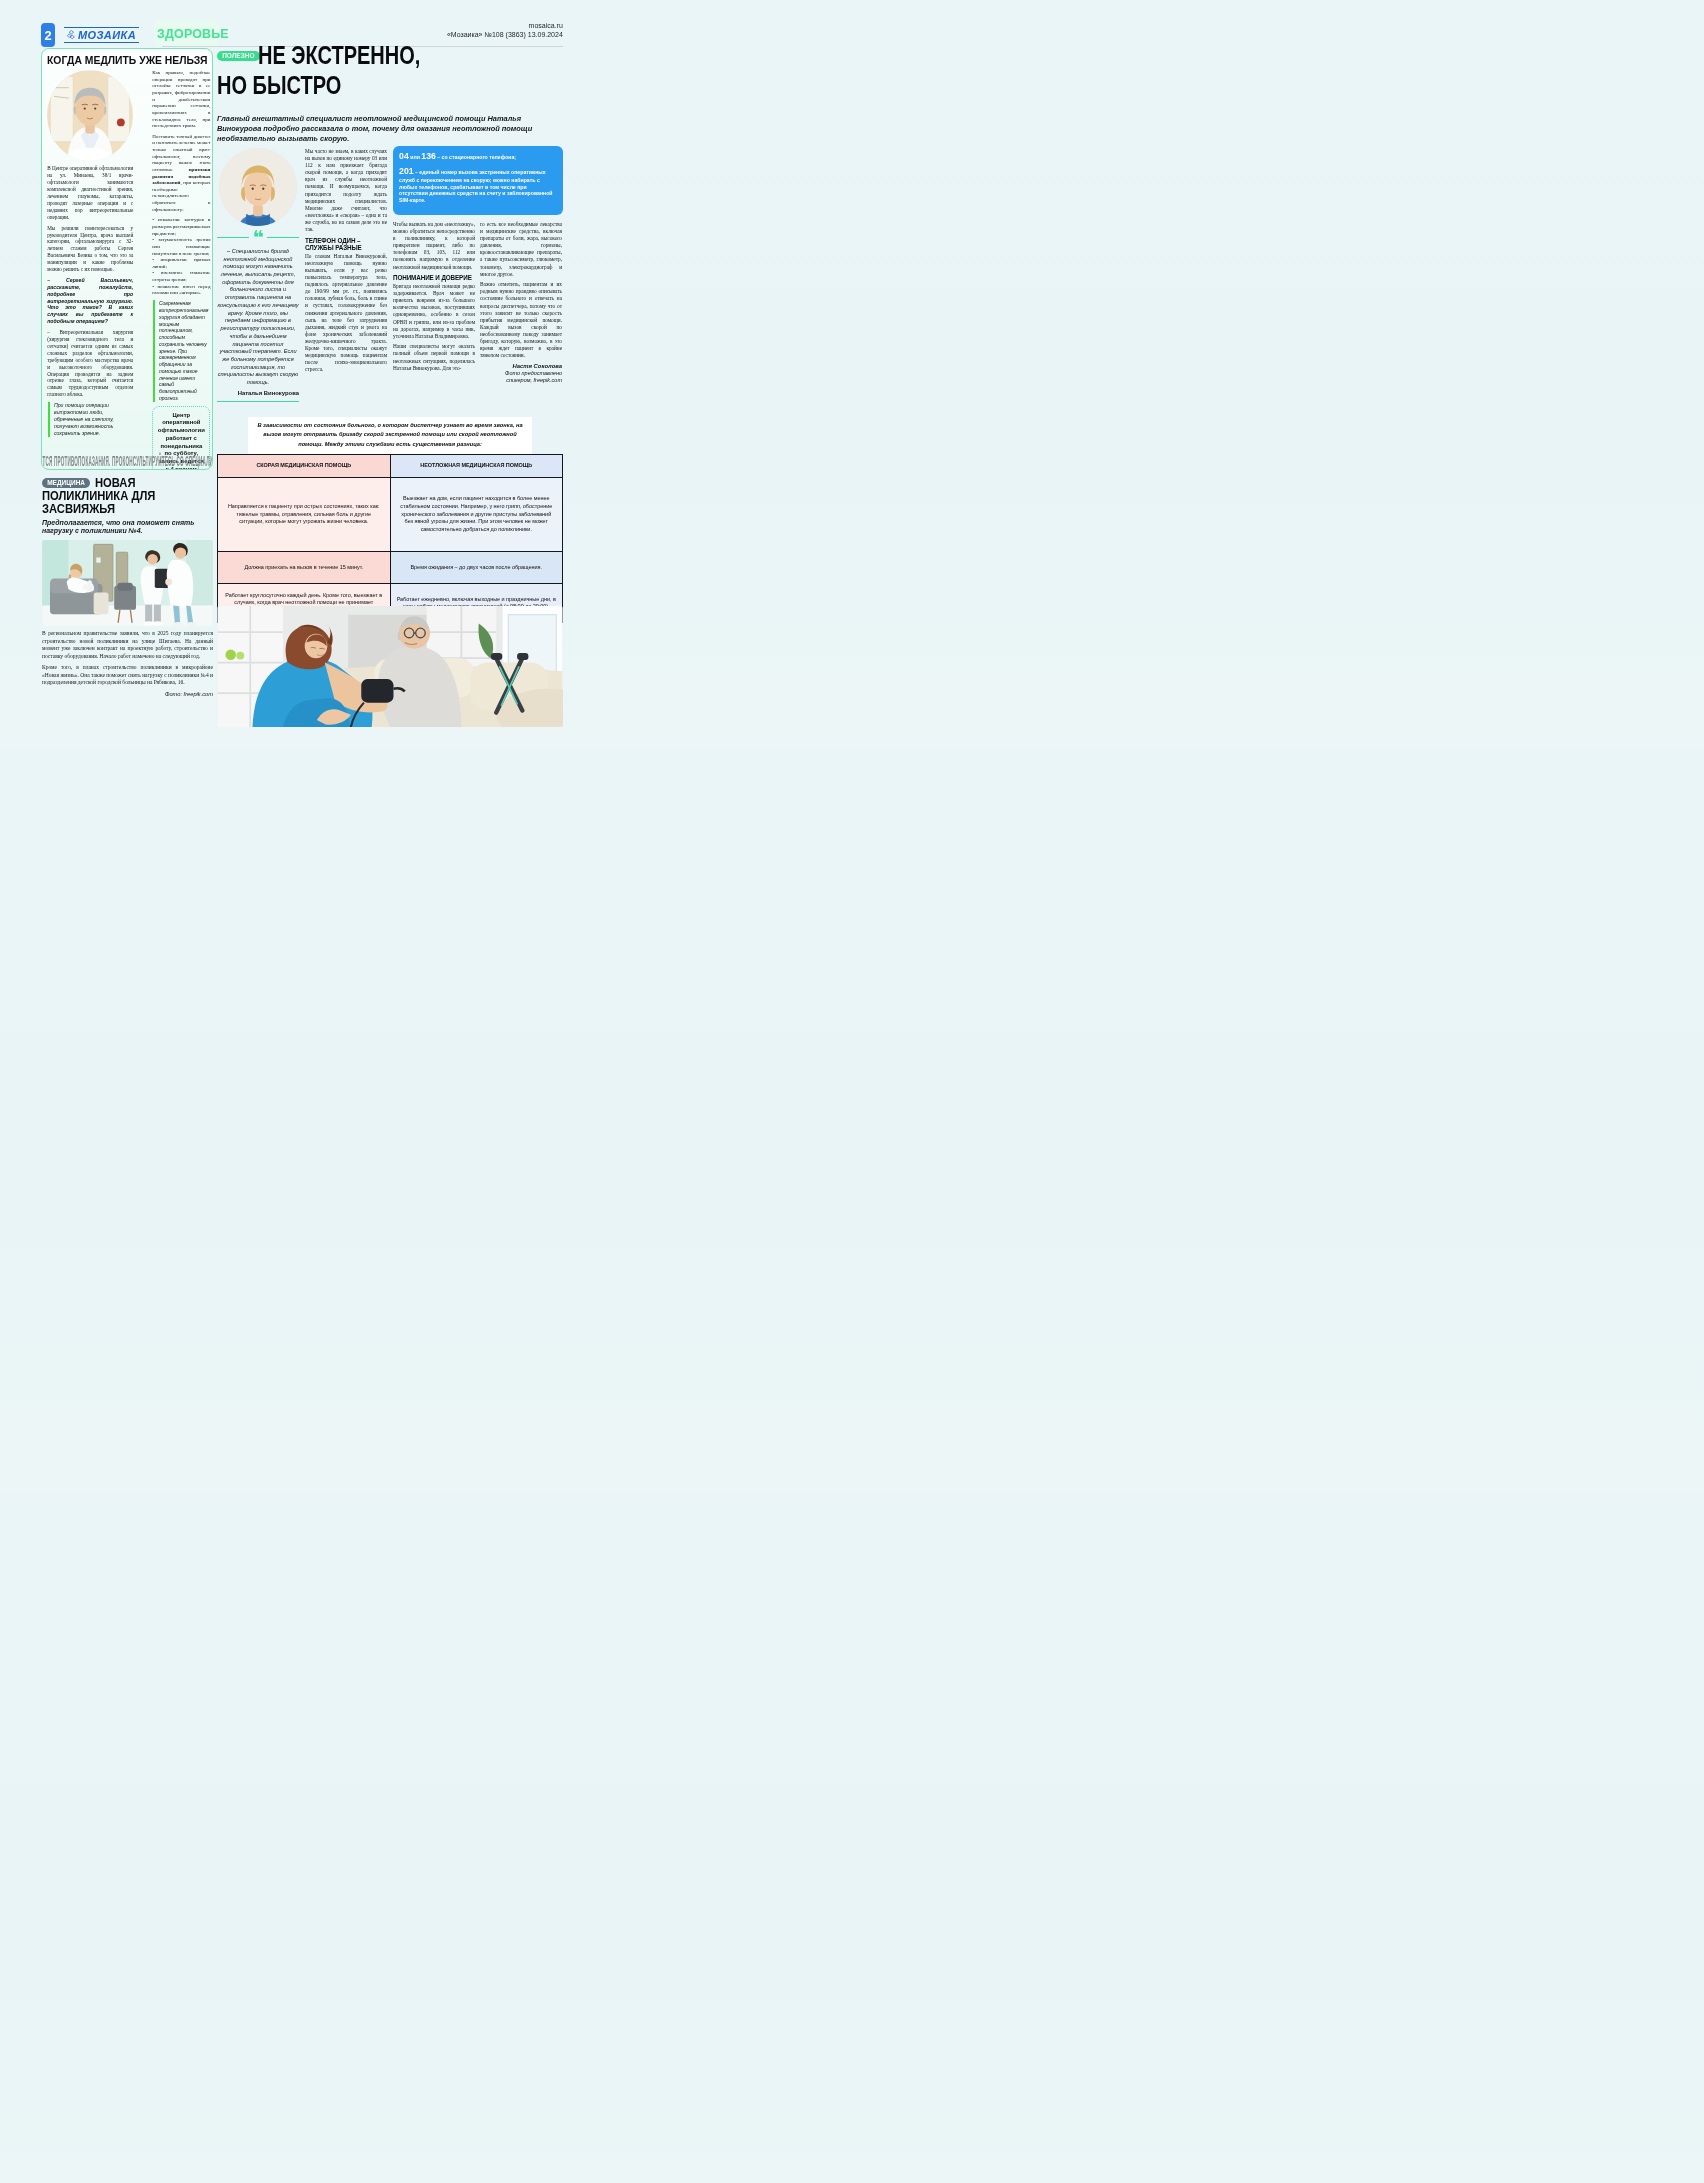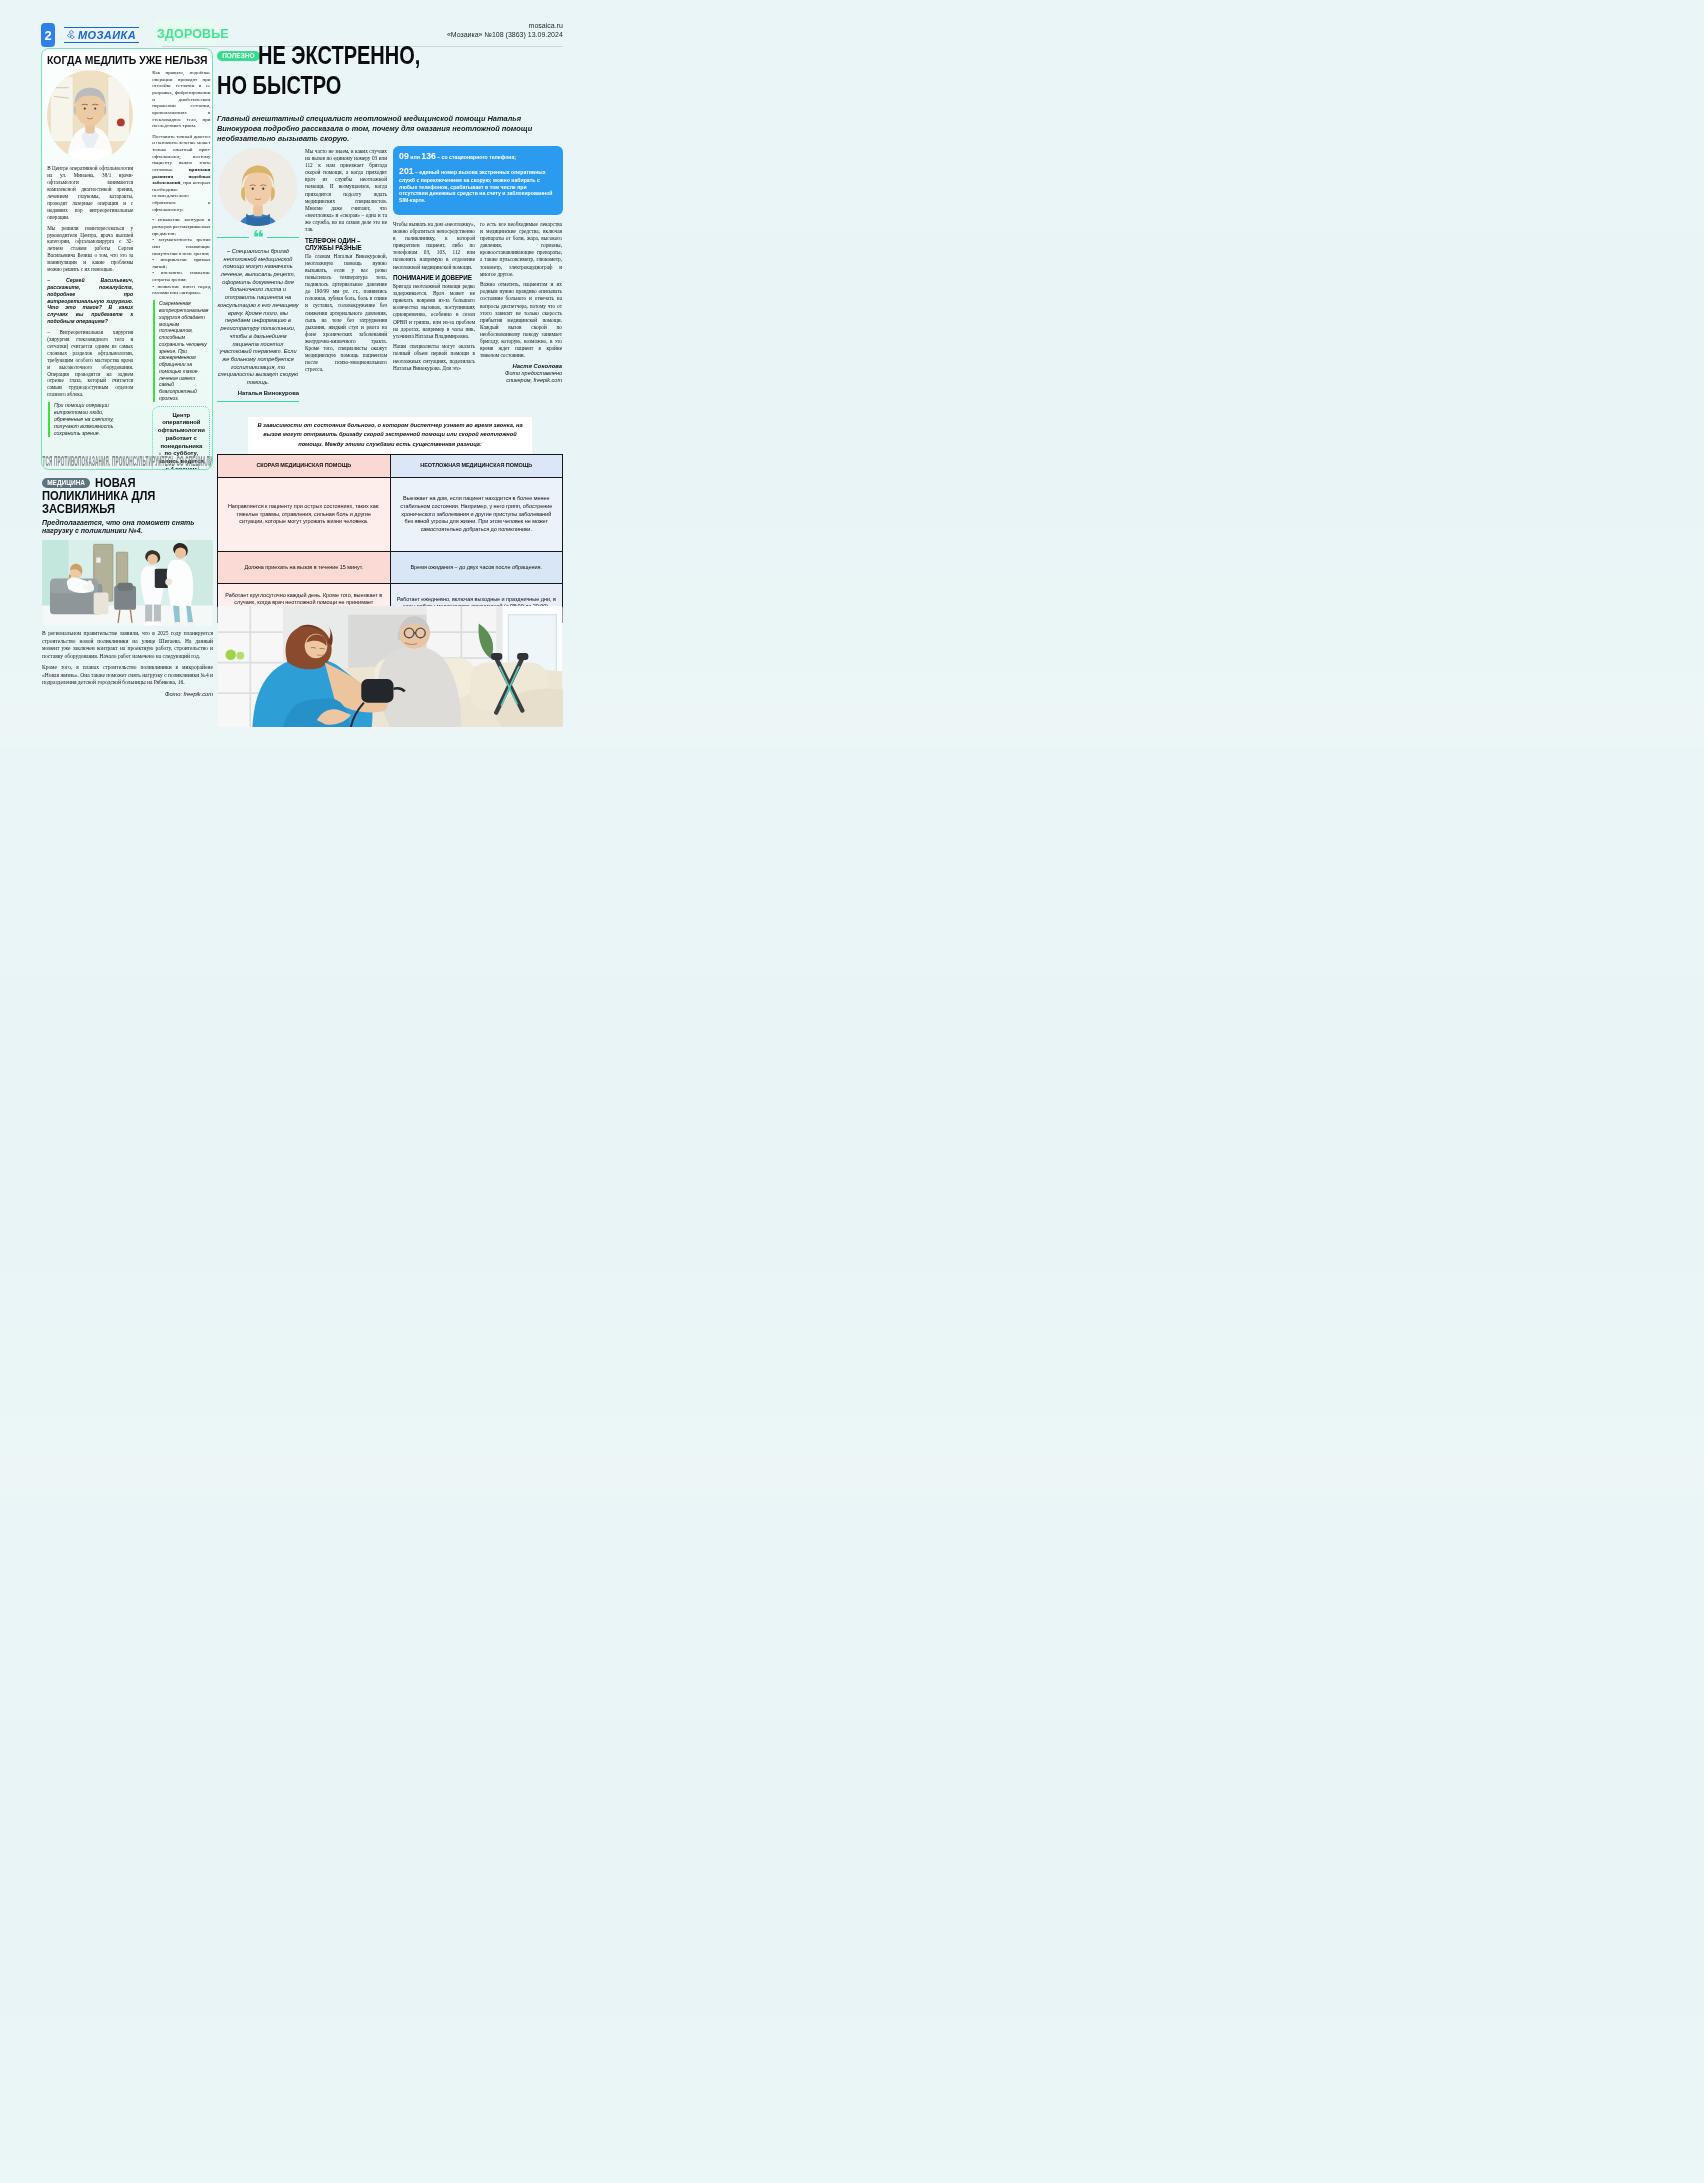--- a/index.html
+++ b/index.html
@@ -206,21 +206,21 @@
 <div class="abs mcol" style="left:305px;top:148px;">
   <p class="serif">Мы часто не знаем, в каких случаях на вызов по единому номеру 03 или 112 к нам приезжает бригада скорой помощи, а когда приходит врач из службы неотложной помощи. И возмущаемся, когда приходится подолгу ждать медицинских специалистов. Многие даже считают, что «неотложка» и «скорая» – одна и та же служба, но на самом деле это не так.</p>
   <div class="subhead">
     <div>ТЕЛЕФОН ОДИН –</div>
     <div>СЛУЖБЫ РАЗНЫЕ</div>
   </div>
   <p class="serif">По словам Натальи Винокуровой, неотложную помощь нужно вызывать, если у вас резко повысилась температура тела, поднялось артериальное давление до 190/99 мм рт. ст., появились головная, зубная боль, боль в спине и суставах, головокружение без снижения артериального давления, сыпь на теле без затруднения дыхания, жидкий стул и рвота на фоне хронических заболеваний желудочно-кишечного тракта. Кроме того, специалисты окажут медицинскую помощь пациентам после психо-эмоционального стресса.</p>
 </div>
 
 <div class="abs bluebox">
-  <p><span class="bignum">09</span><span> или </span><span class="bignum">136</span><span> – со стационарного телефона;</span></p>
+  <p><span class="bignum">04</span><span> или </span><span class="bignum">136</span><span> – со стационарного телефона;</span></p>
   <p><span class="bignum">201</span><span> – единый номер вызова экстренных оперативных служб с переключением на скорую; можно набирать с любых телефонов, срабатывает в том числе при отсутствии денежных средств на счету и заблокированной SIM-карте.</span></p>
 </div>
 
 <div class="abs mcol" style="left:393px;top:221px;">
   <p class="serif">Чтобы вызвать на дом «неотложку», можно обратиться непосредственно в поликлинику, к которой прикреплен пациент, либо по телефонам 03, 103, 112 или позвонить напрямую в отделение неотложной медицинской помощи.</p>
   <div class="subhead">ПОНИМАНИЕ И ДОВЕРИЕ</div>
   <p class="serif">Бригада неотложной помощи редко задерживается. Врач может не приехать вовремя из-за большого количества вызовов, поступивших одновременно, особенно в сезон ОРВИ и гриппа, или из-за проблем на дорогах, например в часы пик, уточнила Наталья Владимировна.</p>
   <p class="serif">Наши специалисты могут оказать полный объем первой помощи в неотложных ситуациях, поделилась Наталья Винокурова. Для это-</p>
 </div>
 

